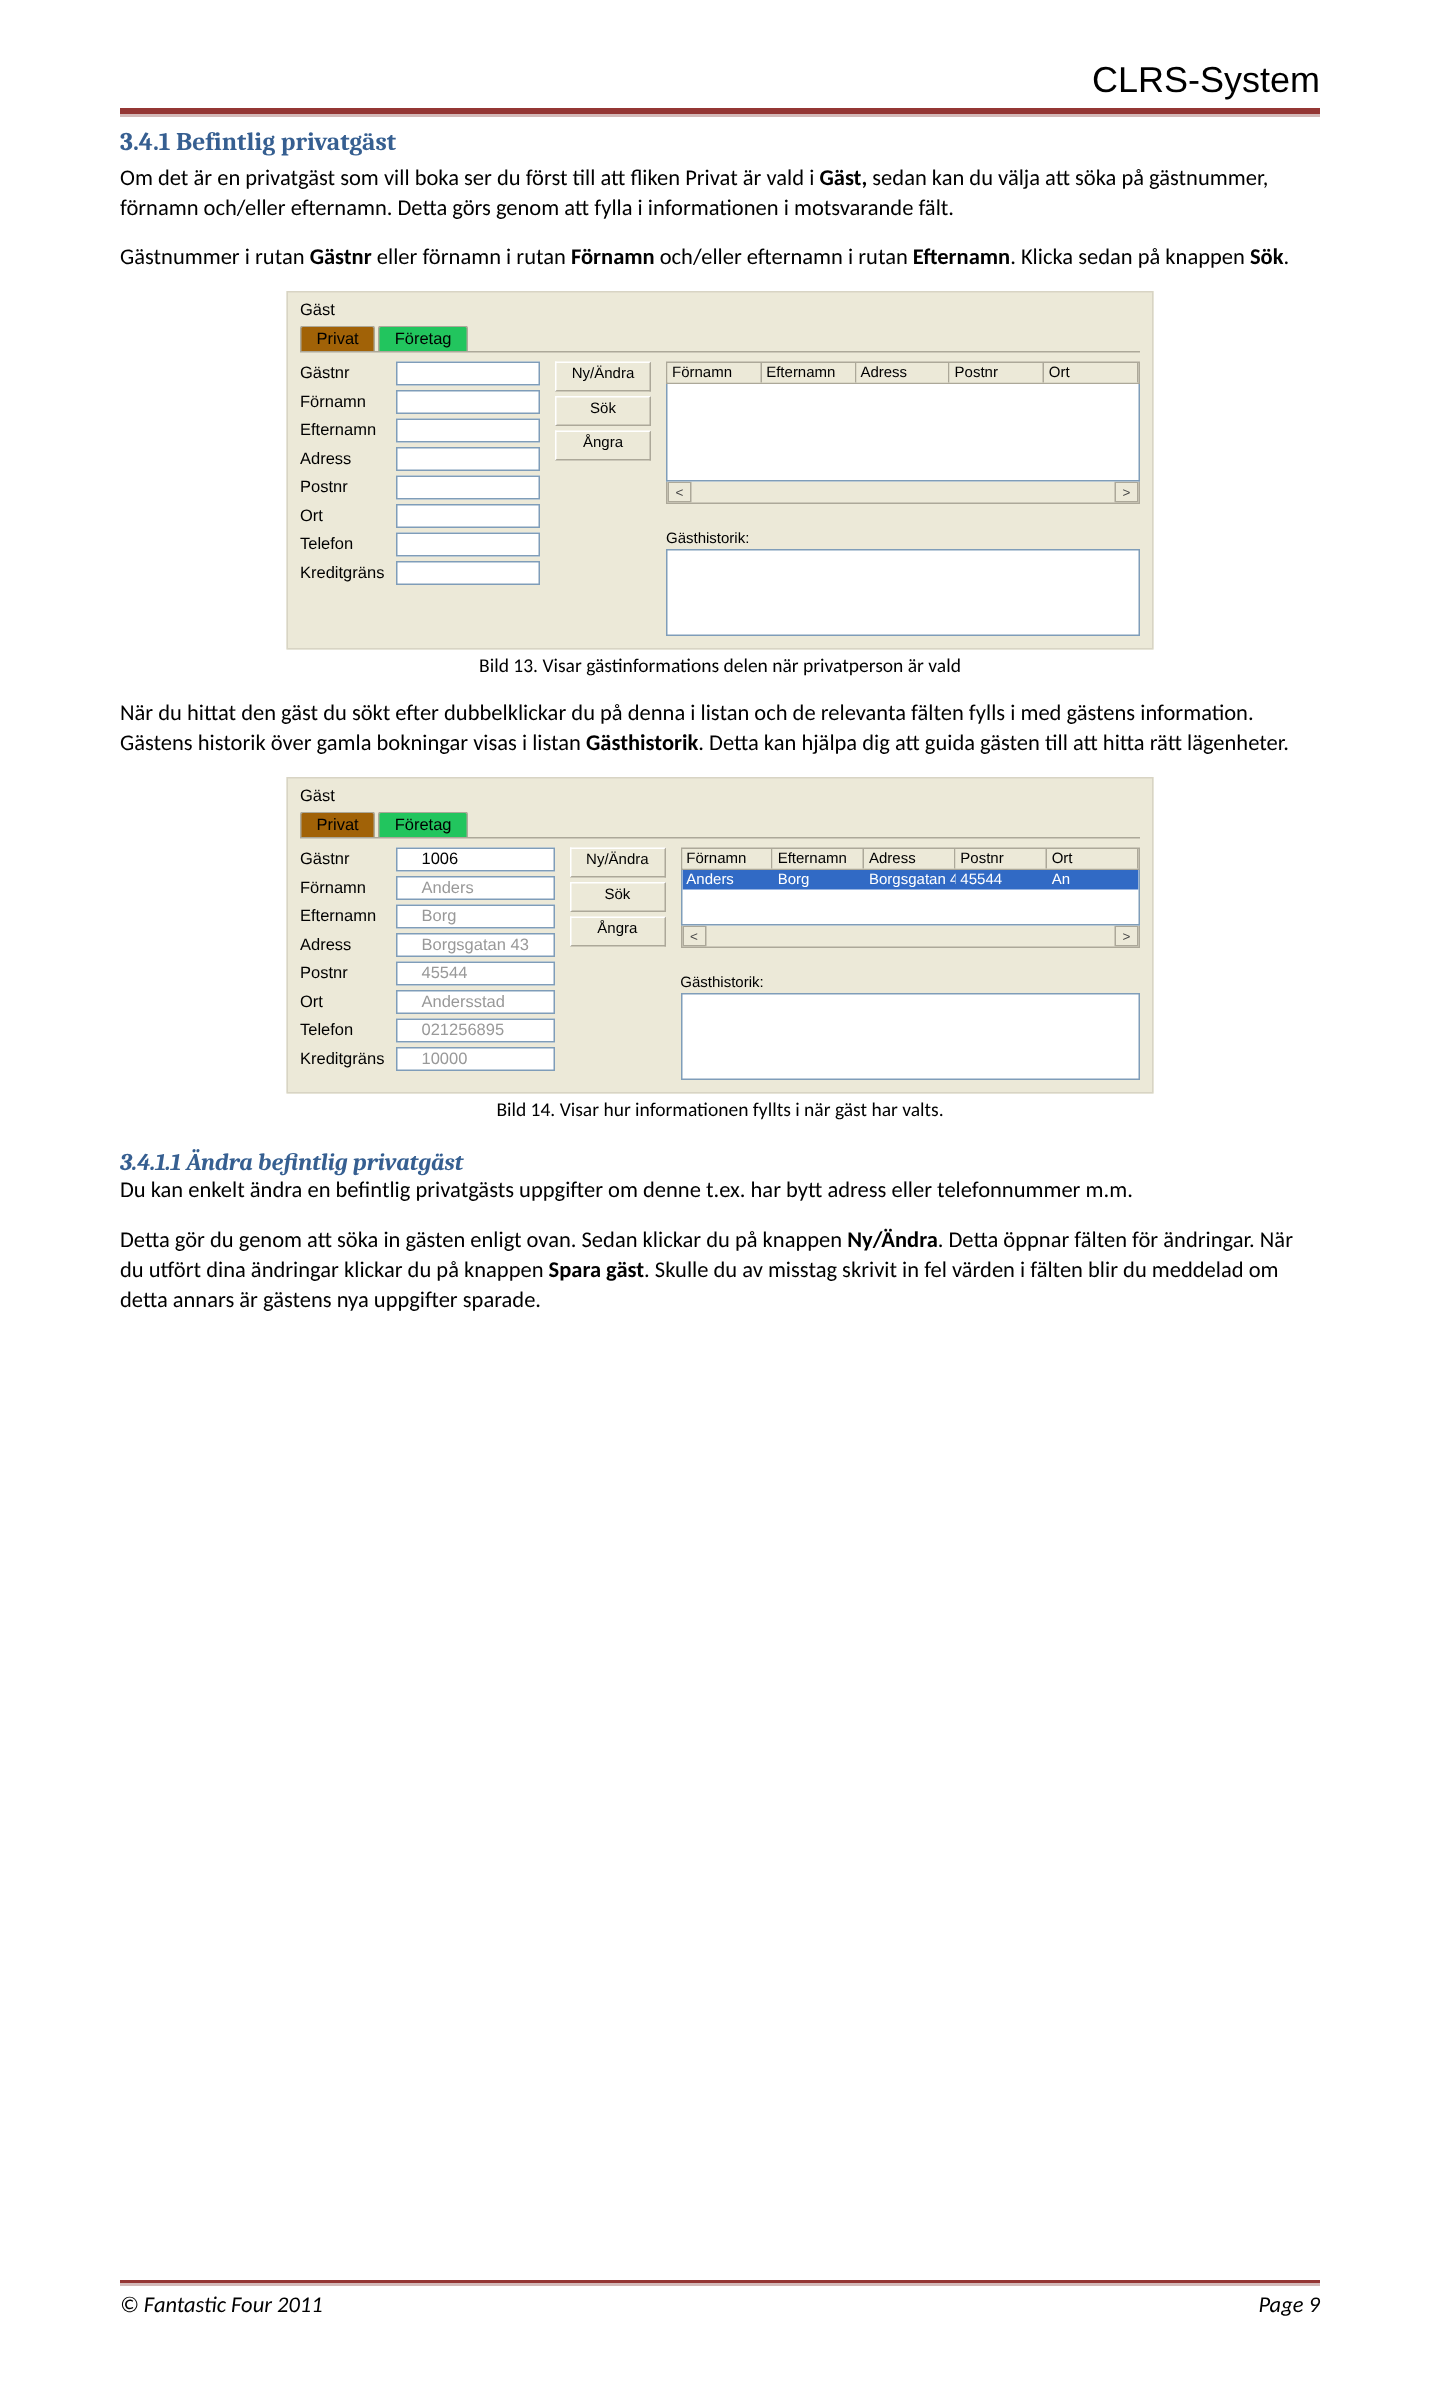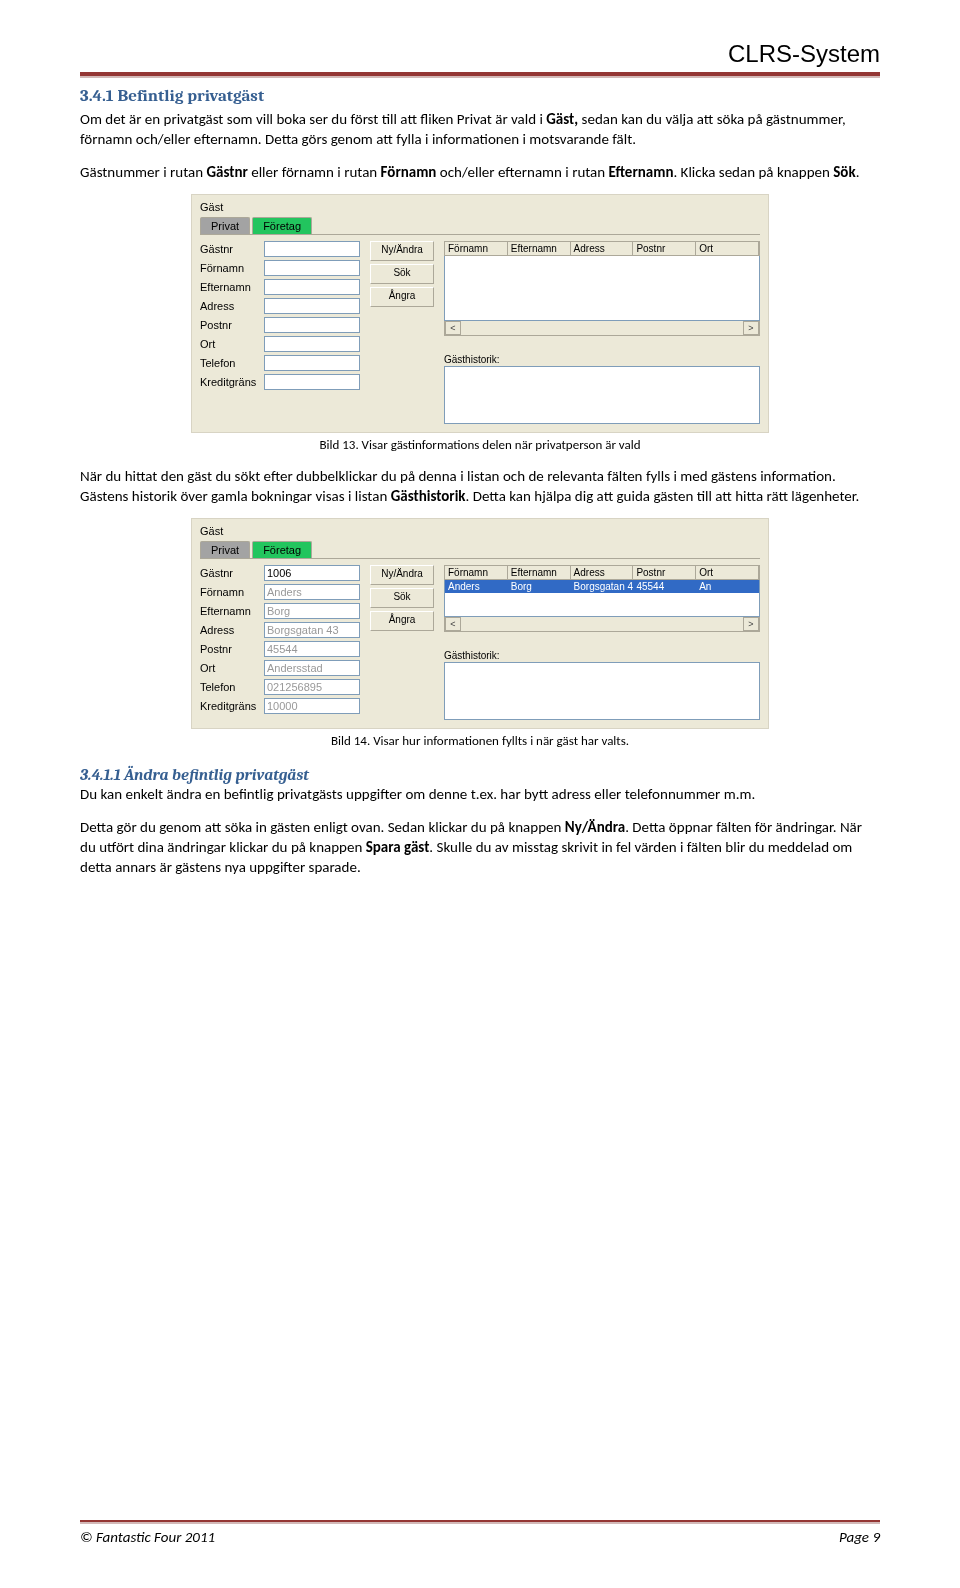--- a/index.html
+++ b/index.html
@@ -65,34 +65,34 @@
   .shot-title{font-size:11px;margin-bottom:4px;}
   .tabs{display:flex;gap:0;border-bottom:1px solid #aca899;margin-bottom:6px;}
   .tab{
     padding:2px 10px;
     border:1px solid #aca899;
     border-bottom:none;
     background:#22c55e;
     margin-right:2px;
     border-radius:2px 2px 0 0;
   }
-  .tab.active{background:#a3a3a3;}
+  .tab.active{background:#a16207;}
   .cols{display:flex;gap:10px;}
   .lcol{flex:0 0 160px;}
   .mcol{flex:0 0 64px;display:flex;flex-direction:column;gap:3px;}
   .rcol{flex:1;}
   .frow{display:flex;align-items:center;margin-bottom:3px;}
   .flabel{flex:0 0 64px;}
   .finput{
     flex:1;
     height:14px;
     background:#fff;
     border:1px solid #7f9db9;
   }
-  .finput.filled{padding:0 2px;line-height:14px;white-space:nowrap;overflow:hidden;background:#fff;color:#999;}
+  .finput.filled{padding:0 16px;line-height:14px;white-space:nowrap;overflow:hidden;background:#fff;color:#999;}
   .finput.active{color:#000;}
   .btn3d{
     height:18px;
     border:1px solid #aca899;
     border-top-color:#fff;border-left-color:#fff;
     background:#ece9d8;
     text-align:center;
     line-height:16px;
     font-size:10px;
   }

